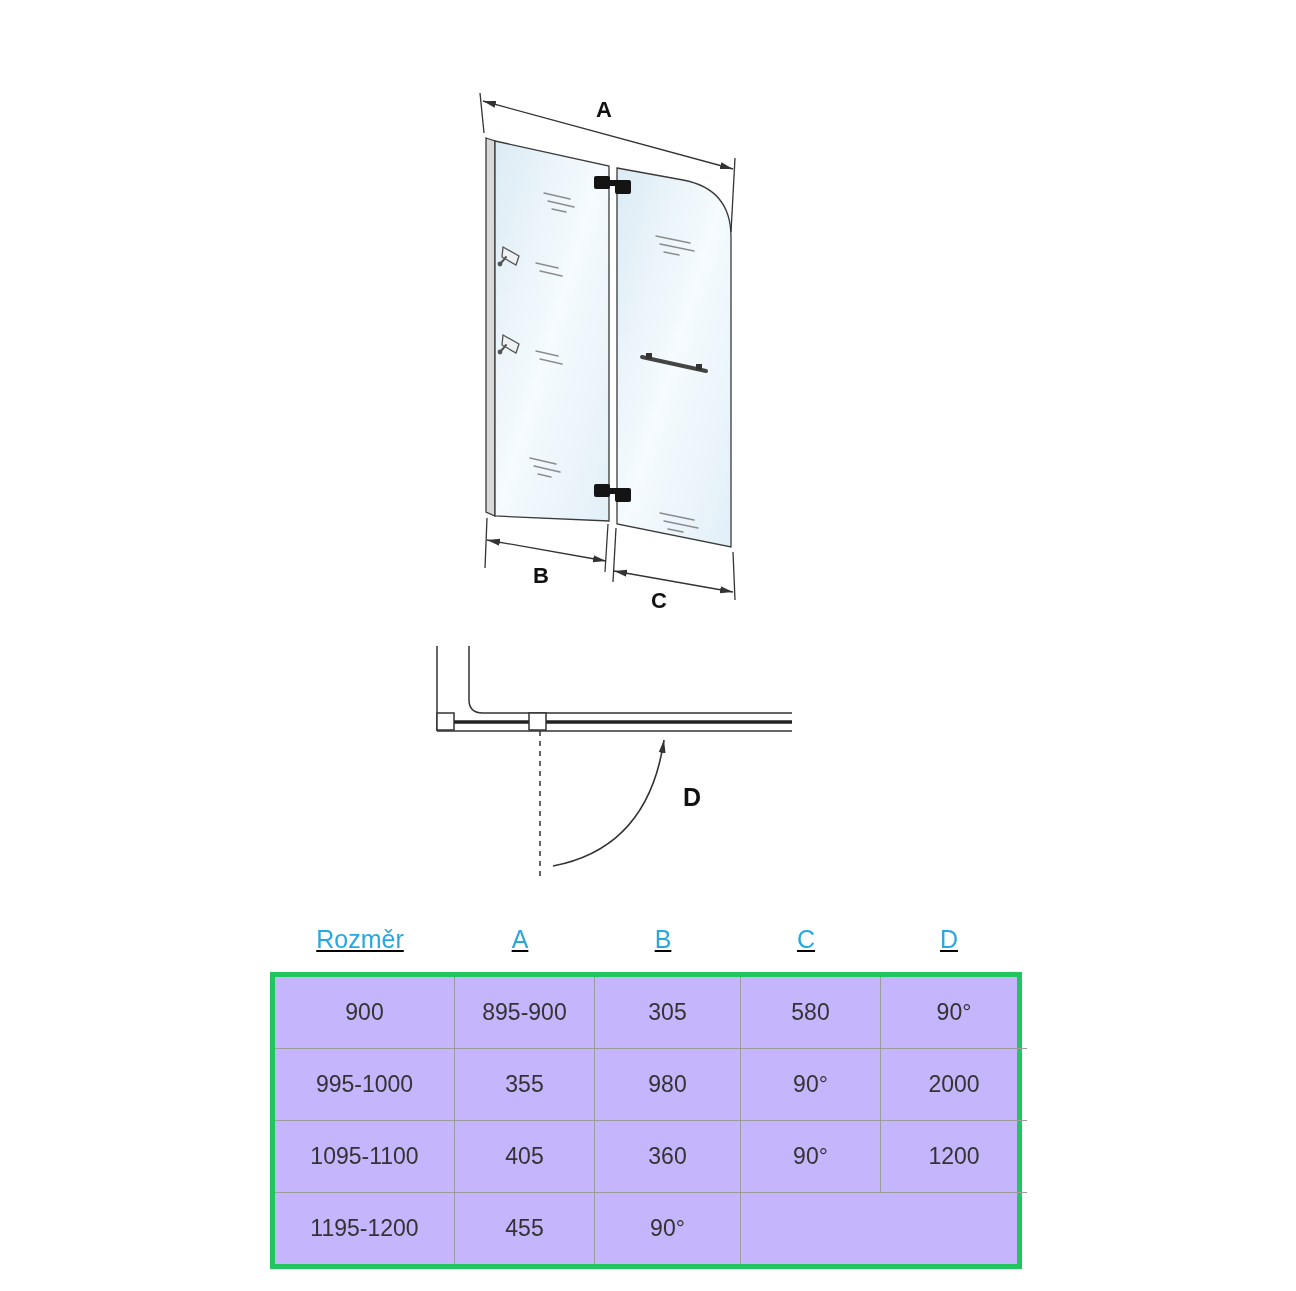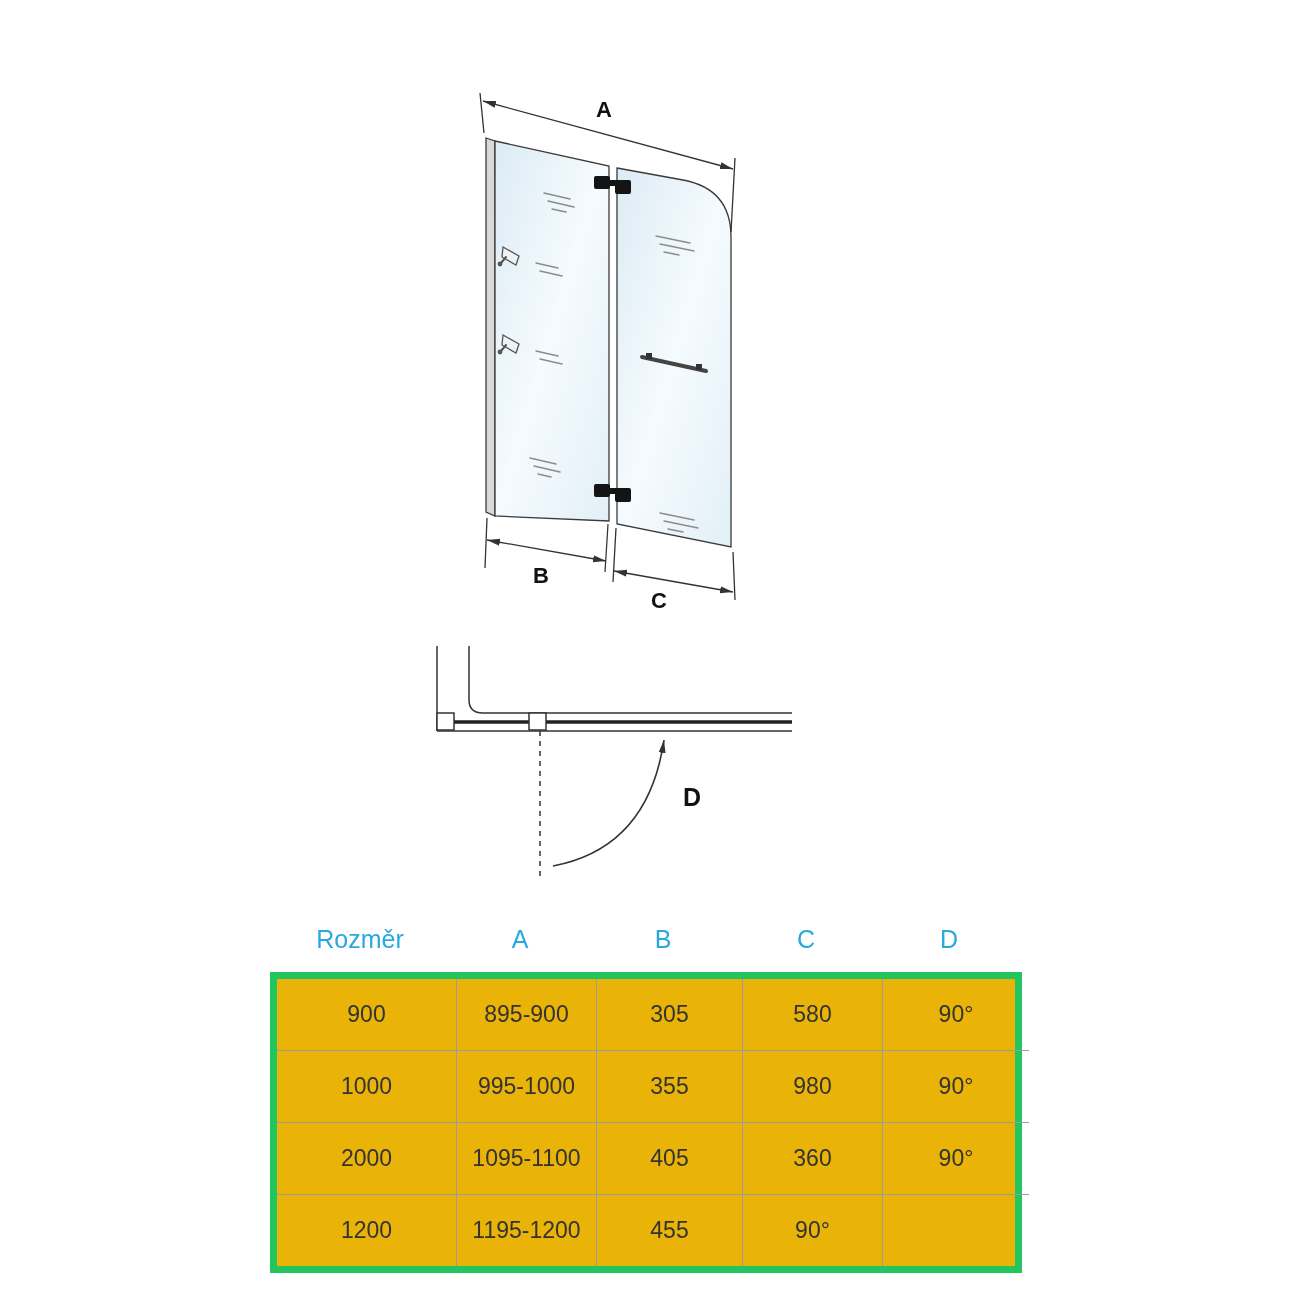--- a/index.html
+++ b/index.html
@@ -4,23 +4,23 @@
 <style>
   html,body { margin:0; padding:0; background:#ffffff; }
   body { width:1296px; height:1291px; font-family:"Liberation Sans", sans-serif; }
   .canvas { position:relative; width:1296px; height:1291px; background:#ffffff; overflow:hidden; }
   svg.diagram { position:absolute; left:0; top:0; }
 
   .dim-label { font-family:"Liberation Sans", sans-serif; font-weight:bold; font-size:22px; fill:#111; text-anchor:middle; }
   .angle-label { font-family:"Liberation Sans", sans-serif; font-weight:bold; font-size:25px; fill:#111; text-anchor:middle; }
 
   .table-wrap { position:absolute; left:270px; top:918px; width:752px; }
-  .hdr-row { display:grid; grid-template-columns:180px 140px 146px 140px 146px; margin-bottom:12px; }
+  .hdr-row { display:grid; grid-template-columns:180px 140px 146px 140px 146px; margin-bottom:12px;text-decoration:underline; }
   .hdr-cell { text-align:center; color:#29a8e0; font-size:25px; line-height:42px; }
-  .grid-body { display:grid; grid-template-columns:180px 140px 146px 140px 146px; border:7px solid #22c55e; background:#eab308; }
+  .grid-body { display:grid; grid-template-columns:180px 140px 146px 140px 146px; border:5px solid #22c55e; background:#c4b5fd; }
   .cell { display:flex; align-items:center; justify-content:center; height:71px; font-size:23px; color:#333333;
           border-right:1px solid #9c9c9c; border-bottom:1px solid #9c9c9c; }
   .cell:nth-child(5n) { border-right:none; }
   .cell:nth-child(n+16) { border-bottom:none; }
 </style>
 </head>
 <body>
 
 <div class="canvas">
 
@@ -145,21 +145,20 @@
       <div class="hdr-cell">C</div>
       <div class="hdr-cell">D</div>
     </div>
     <div class="grid-body">
       <div class="cell">900</div>
       <div class="cell">895-900</div>
       <div class="cell">305</div>
       <div class="cell">580</div>
       <div class="cell">90°</div>
 
-      <div class="cell">1000</div>
       <div class="cell">995-1000</div>
       <div class="cell">355</div>
       <div class="cell">980</div>
       <div class="cell">90°</div>
 
       <div class="cell">2000</div>
       <div class="cell">1095-1100</div>
       <div class="cell">405</div>
       <div class="cell">360</div>
       <div class="cell">90°</div>

